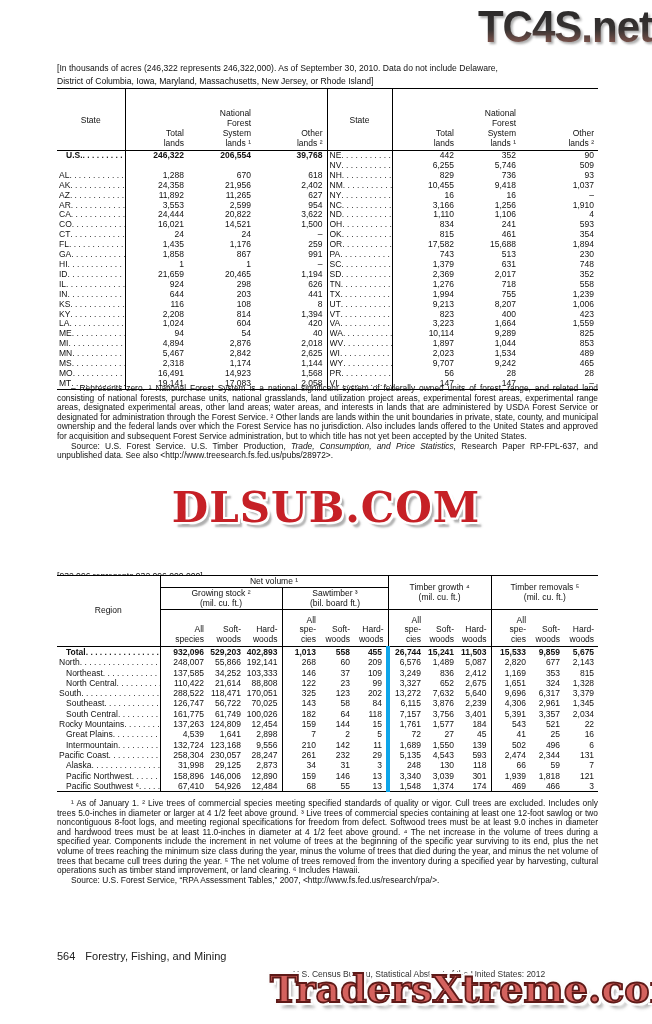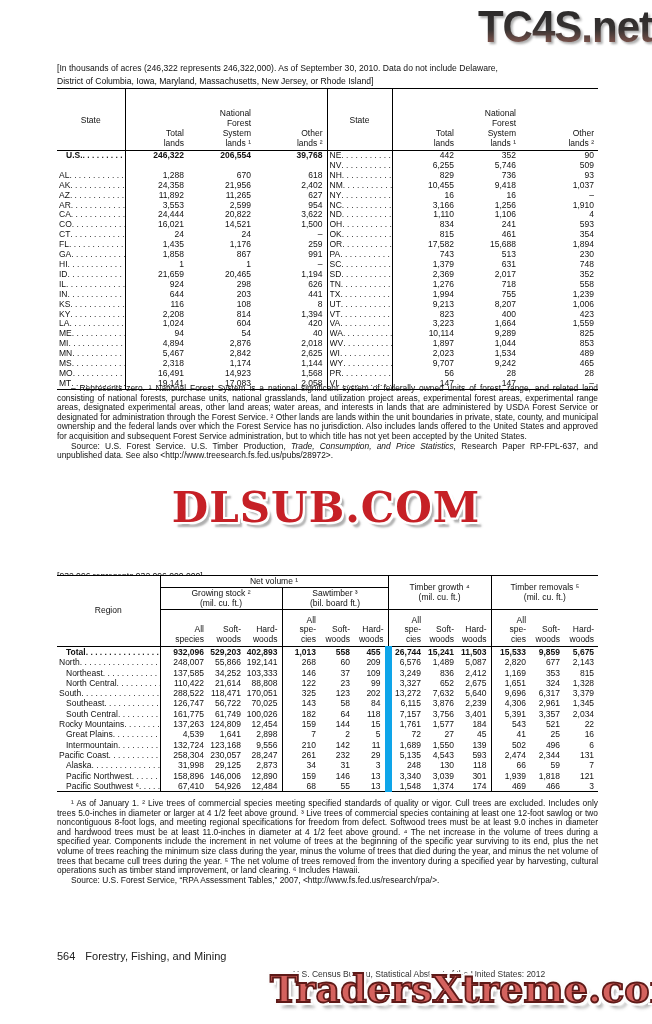--- a/index.html
+++ b/index.html
@@ -72,21 +72,21 @@
   .t886 .hnetvol { height:12px; text-align:center; vertical-align:middle; border-bottom:1px solid #000; border-right:1px solid #000; }
   .t886 .hgroup { height:22px; text-align:center; vertical-align:middle; }
   .t886 .hspan2 { text-align:center; vertical-align:middle; }
   .t886 .bR { border-right:1px solid #000; }
   .t886 .bB { border-bottom:1px solid #000; }
   .t886 thead tr.tier3 th { height:37px; text-align:right; vertical-align:bottom; padding:0 4px 2px 0; border-bottom:1.2px solid #000; }
   
   .t886 tbody td { height:10.3px; line-height:10.3px; }
   .t886 tbody td:nth-child(1) { border-right:1px solid #000; }
   .t886 tbody td:nth-child(4) { border-right:1px solid #000; }
-  .t886 tbody td:nth-child(7) { border-right:7px solid #0ea5e9; }
+  .t886 tbody td:nth-child(7) { border-right:4px solid #0ea5e9; }
   .t886 tbody td:nth-child(10) { border-right:1px solid #000; }
   
   td.num { text-align:right; padding-right:4px; white-space:nowrap; }
   td.lab { padding-left:2px; }
   td.lab .labwrap { display:flex; align-items:baseline; overflow:hidden; }
   td.lab .lt { white-space:nowrap; }
   td.lab .dots { flex:1 1 auto; overflow:hidden; white-space:nowrap; color:#222; }
   td.lab .dots::before { content:" .\00a0 .\00a0 .\00a0 .\00a0 .\00a0 .\00a0 .\00a0 .\00a0 .\00a0 .\00a0 .\00a0 .\00a0 .\00a0 .\00a0 .\00a0 .\00a0 .\00a0 .\00a0 ."; }
   td.ind { padding-left:9px; }
   .b { font-weight:bold;margin-top:16px; }

